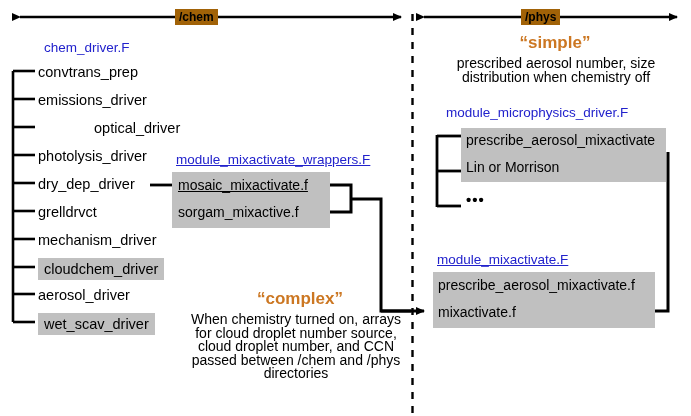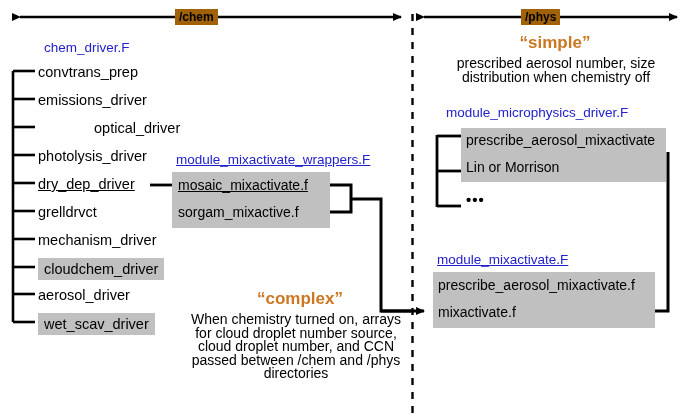--- a/index.html
+++ b/index.html
@@ -101,21 +101,21 @@
 
   <div class="abs hdr-label" style="left:175px;top:9px;">/chem</div>
   <div class="abs hdr-label" style="left:521px;top:9px;">/phys</div>
 
   <div class="abs file-blue" style="left:16px;top:40px;margin-left:28px;">chem_driver.F</div>
 
   <div class="abs item" style="left:38px;top:63px;">convtrans_prep</div>
   <div class="abs item" style="left:38px;top:91px;">emissions_driver</div>
   <div class="abs item" style="left:50px;top:119px;margin-left:44px;">optical_driver</div>
   <div class="abs item" style="left:38px;top:147px;text-align:center;">photolysis_driver</div>
-  <div class="abs item" style="left:38px;top:175px;text-decoration:underline;">dry_dep_driver</div>
+  <div class="abs item" style="left:38px;top:175px;">dry_dep_driver</div>
   <div class="abs item" style="left:38px;top:203px;">grelldrvct</div>
   <div class="abs item" style="left:38px;top:231px;">mechanism_driver</div>
   <div class="abs item gray" style="left:38px;top:258px;padding:2px 6px;">cloudchem_driver</div>
   <div class="abs item" style="left:38px;top:286px;">aerosol_driver</div>
   <div class="abs item gray" style="left:38px;top:313px;padding:2px 6px;">wet_scav_driver</div>
 
   <div class="abs file-blue ul" style="left:176px;top:152px;">module_mixactivate_wrappers.F</div>
   <div class="abs gray" style="left:172px;top:172px;width:158px;height:56px;"></div>
   <div class="abs boxrow" style="left:178px;top:176px;text-decoration:underline;">mosaic_mixactivate.f</div>
   <div class="abs boxrow" style="left:178px;top:203px;">sorgam_mixactive.f</div>

